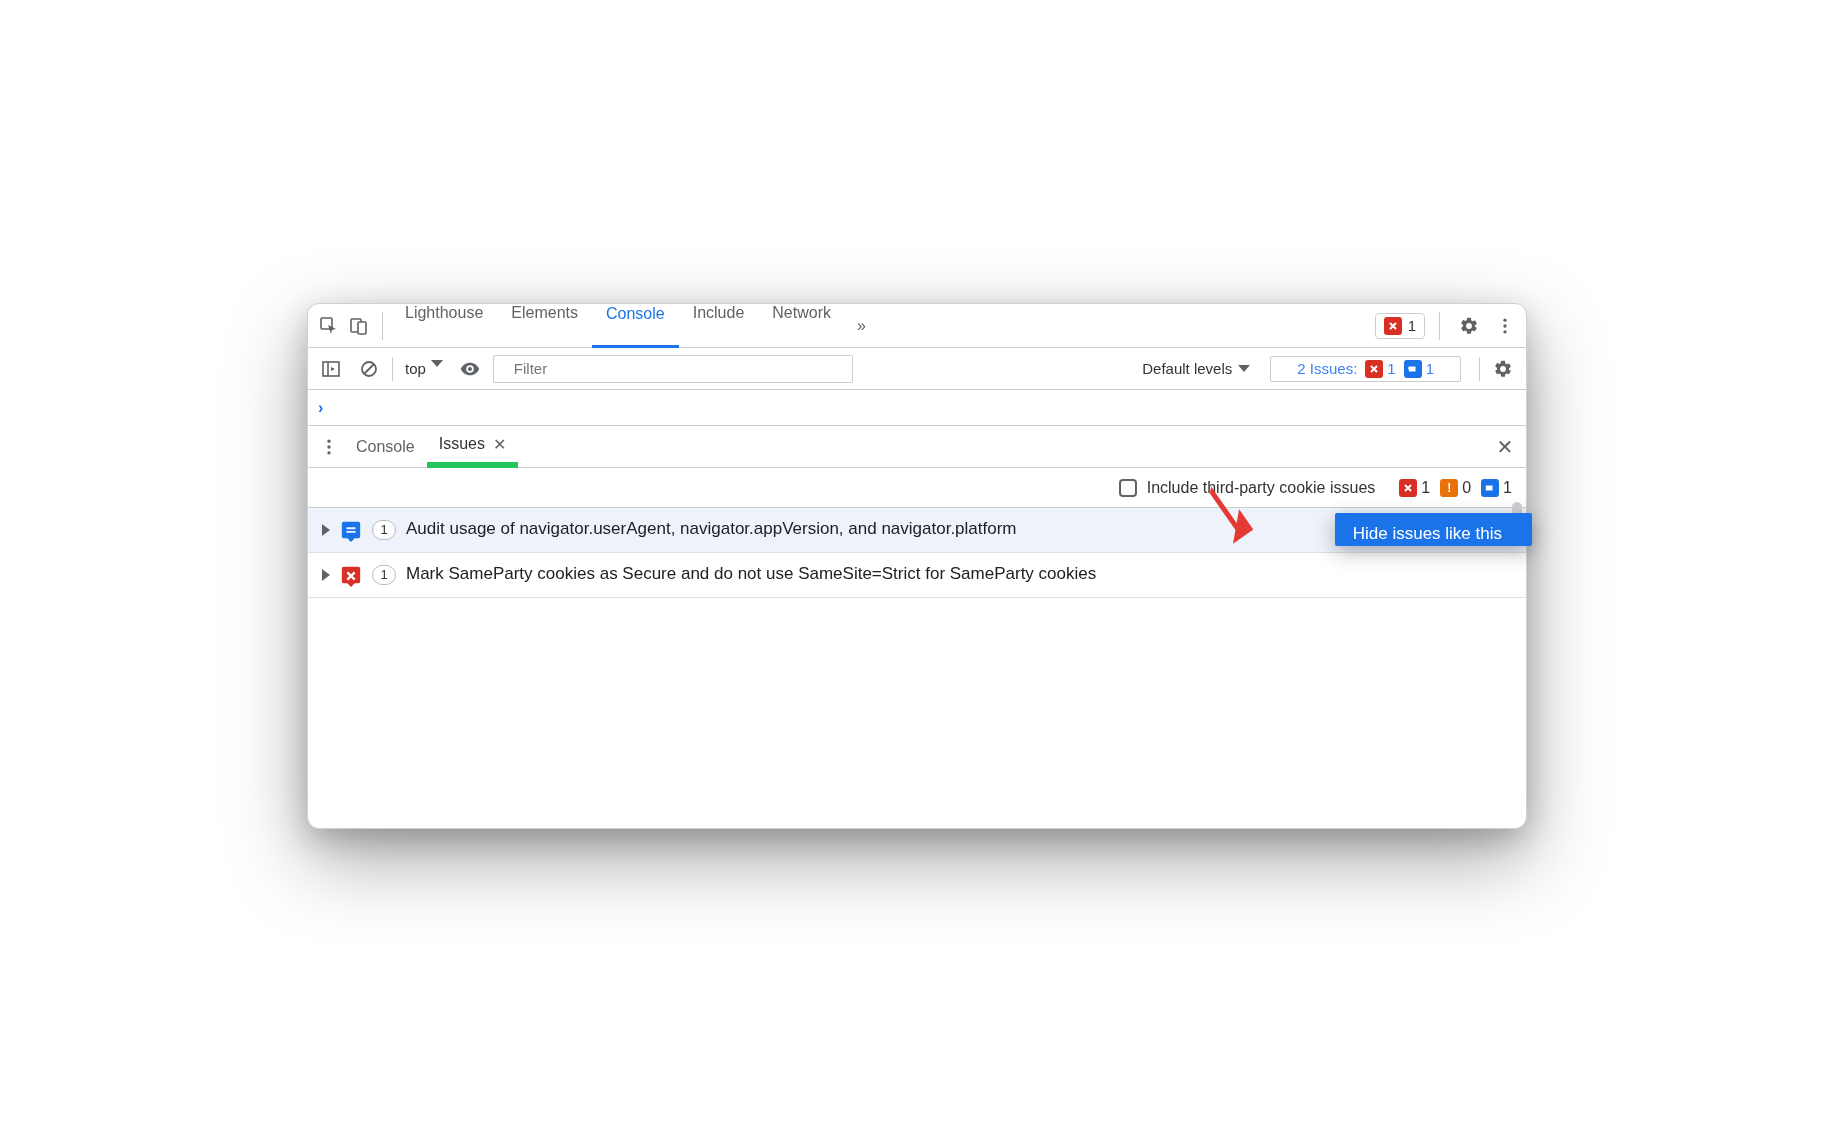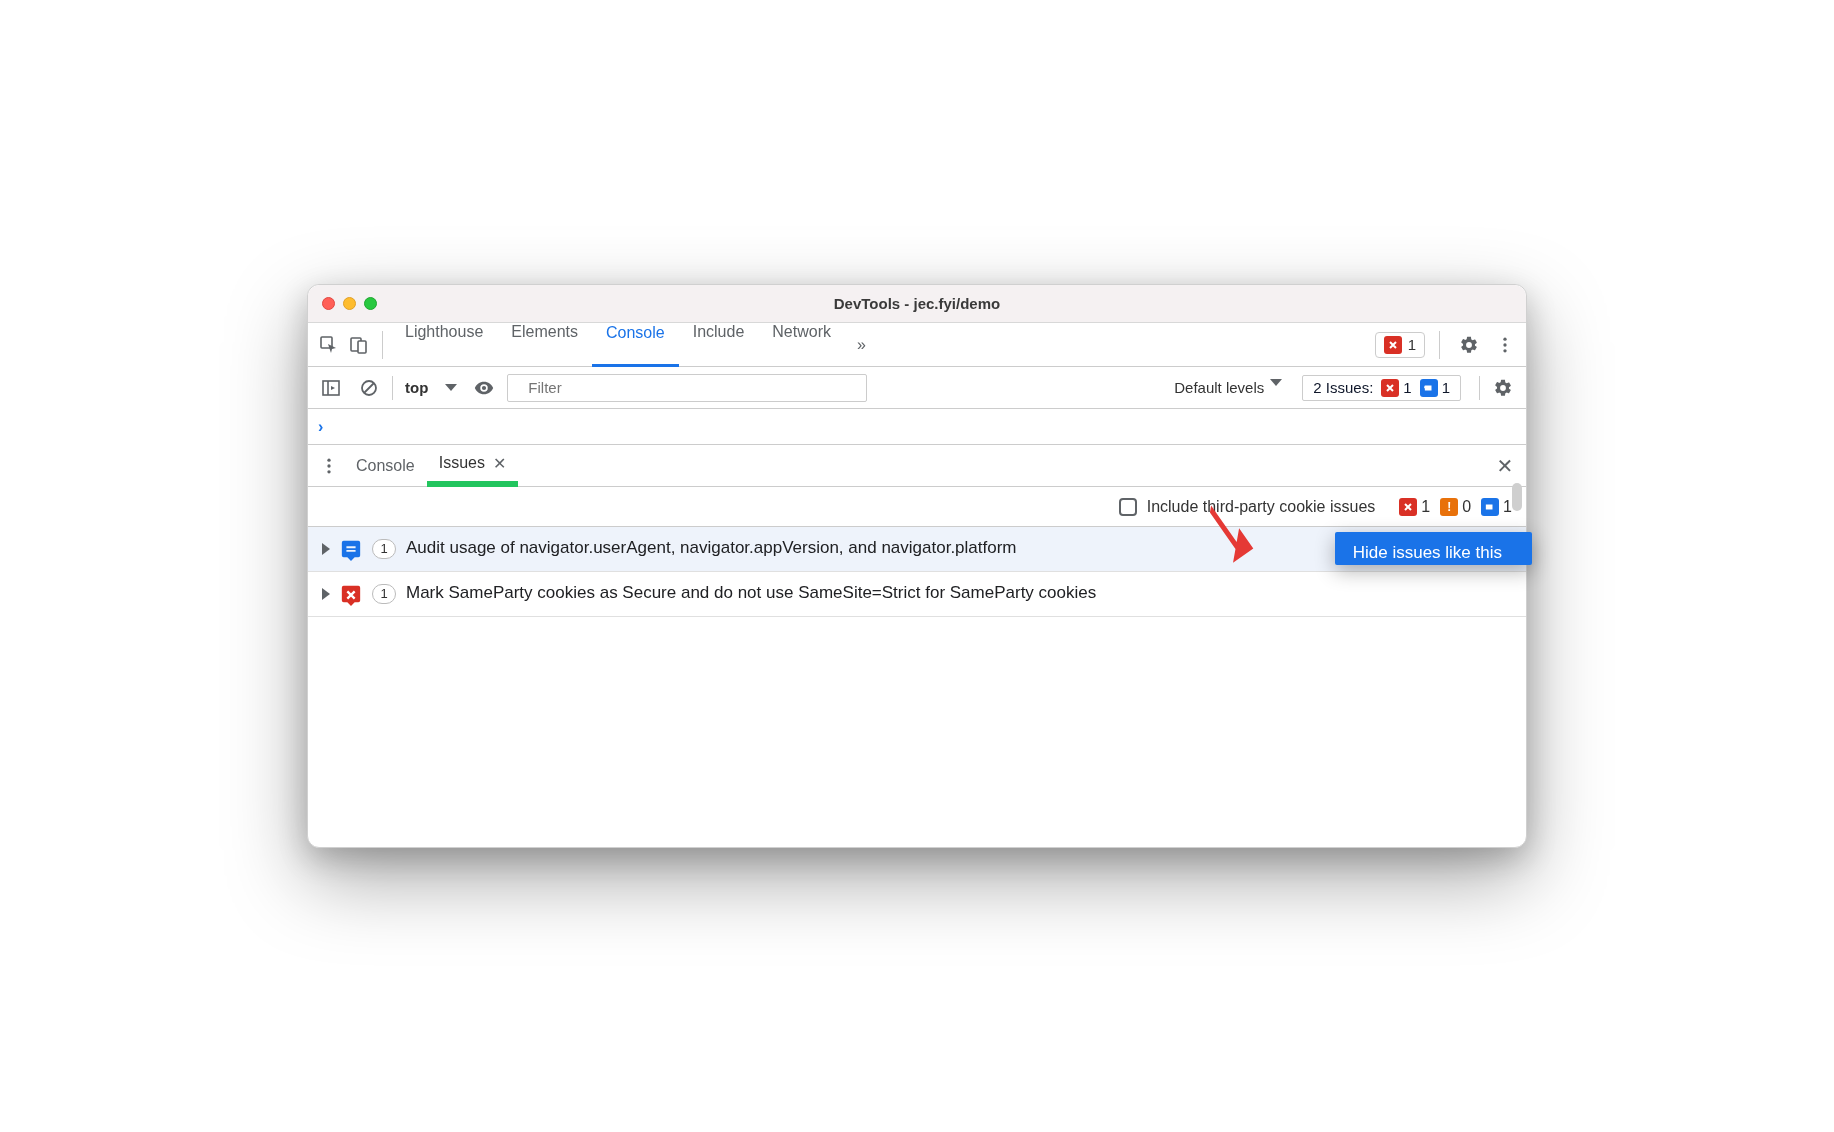--- a/index.html
+++ b/index.html
@@ -63,29 +63,29 @@
   .badge.blue { background:#1a73e8;}
   .badge.orange { background:#e8710a;}
   .err-pill {
     display:flex; align-items:center; gap:6px; border:1px solid #ccc; border-radius:4px;
     padding:3px 8px; font-size:15px; color:#333; background:#fff;
   }
   .console-toolbar {
     display:flex; align-items:center; height:42px; gap:8px; padding:0 8px;
     border-bottom:1px solid #ccc; background:#fff; font-size:15px; color:#5f6367;
   }
-  .ctx-select { display:flex; align-items:center; gap:15px; color:#333; padding:0 4px;font-weight:bold;}
+  .ctx-select { display:flex; gap:3px; color:#333; padding:0 4px;}
   .filter-input {
     flex:1; max-width:360px; height:28px; border:1px solid #ccc; padding:0 20px;
     font-size:15px; color:#333; outline:none; border-radius:2px;
   }
-  .levels { display:flex; align-items:flex-start; gap:4px; color:#333; margin-left:auto;}
+  .levels { display:flex; align-items:center; gap:4px; color:#333; margin-left:auto;}
   .issues-pill {
     display:flex; align-items:center; gap:8px; border:1px solid #ccc; border-radius:2px;
-    padding:3px 10px; color:#0f172a; margin-left:12px;
+    padding:3px 26px; color:#3b82f6; margin-left:12px;
   }
   .issues-pill .cnt { display:flex; align-items:center; gap:4px; font-size:15px;}
   .prompt-row {
     height:36px; display:flex; align-items:center; padding:0 10px; border-bottom:1px solid #ccc;
     color:#1a73e8; font-weight:700;
   }
   .drawer-tabs {
     display:flex; align-items:center; height:42px; border-bottom:1px solid #ccc;
     padding:0 6px; font-size:16px; color:#5f6367;
   }
@@ -137,28 +137,20 @@
   .tri-down {
     display:inline-block; width:0; height:0; border-left:6px solid transparent;
     border-right:6px solid transparent; border-top:7px solid #5f6367; margin-left:2px; vertical-align:middle;
   }
 </style>
 </head>
 <body>
 
 <div class="window">
 
-  <div class="titlebar">
-    <div class="traffic-lights">
-      <div class="tl red"></div>
-      <div class="tl yellow"></div>
-      <div class="tl green"></div>
-    </div>
-    <div class="title">DevTools - jec.fyi/demo</div>
-  </div>
 
   <div class="tabbar">
     <div class="seg">
       <div class="icon-btn">
         <svg width="20" height="20" viewBox="0 0 20 20" fill="none" stroke="#5f6367" stroke-width="1.6">
           <rect x="2" y="2" width="11" height="11" rx="1"></rect>
             <path d="M9 9 L17 13 L13 14 L12 18 Z" fill="#5f6367" stroke="none"></path>
         </svg>
       </div>
       <div class="icon-btn">

